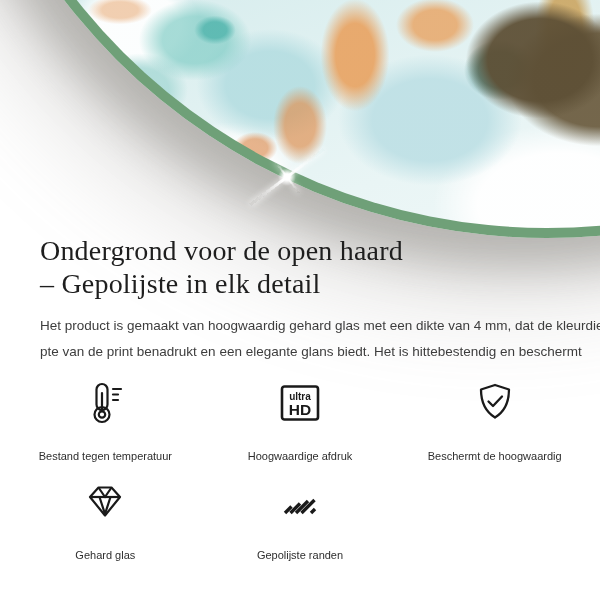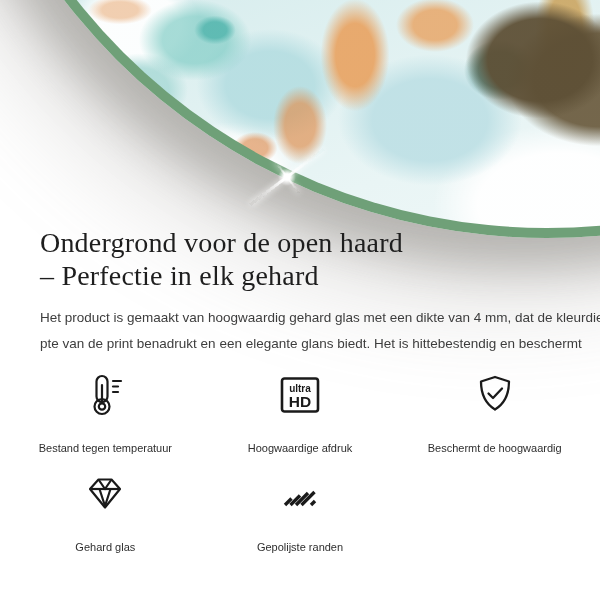--- a/index.html
+++ b/index.html
@@ -46,21 +46,21 @@
     content:"";position:absolute;left:50%;top:50%;background:linear-gradient(90deg,rgba(255,255,255,0) 0%,#ffffff 45%,#ffffff 55%,rgba(255,255,255,0) 100%);
     box-shadow:0 0 6px rgba(255,255,255,0.95);
   }
   .sparkle::before{width:92px;height:3px;transform:translate(-50%,-50%) rotate(-37deg);}
   .sparkle::after{width:40px;height:2px;transform:translate(-50%,-50%) rotate(53deg);}
   .sparkle .core{
     position:absolute;left:50%;top:50%;width:18px;height:18px;transform:translate(-50%,-50%);
     background:radial-gradient(circle,#ffffff 0 25%,rgba(255,255,255,0.5) 45%,rgba(255,255,255,0) 70%);
   }
   
-  .content{position:absolute;left:0;top:226px;width:600px;}
+  .content{position:absolute;left:0;top:234px;width:600px;}
   h1{
     margin:0 40px;font-family:"Liberation Serif",serif;font-weight:400;
     font-size:28px;line-height:33px;color:#1e1e1e;letter-spacing:0.2px;
   }
   .body-text{margin:13px 40px 0 40px;font-size:13.5px;line-height:26px;color:#3d3d3d;}
   .body-text div{white-space:nowrap;}
   
   .features{
     display:grid;grid-template-columns:repeat(3,1fr);margin:15px 8px 0 8px;row-gap:17px;
   }
@@ -79,21 +79,21 @@
     <div class="glass-art"></div>
     <div class="sparkle">
         <div class="core"></div>
       </div>
   </div>
 
   <div class="content">
 
     <h1>
       <span>Ondergrond voor de open haard</span><br>
-      <span>– Perfectie in elk gehard</span>
+      <span>– Gepolijste in elk detail</span>
     </h1>
 
     <div class="body-text">
       <div>Het product is gemaakt van hoogwaardig gehard glas met een dikte van 4 mm, dat de kleurdie-</div>
       <div>pte van de print benadrukt en een elegante glans biedt. Het is hittebestendig en beschermt</div>
     </div>
 
     <div class="features">
 
       <div class="feature">

